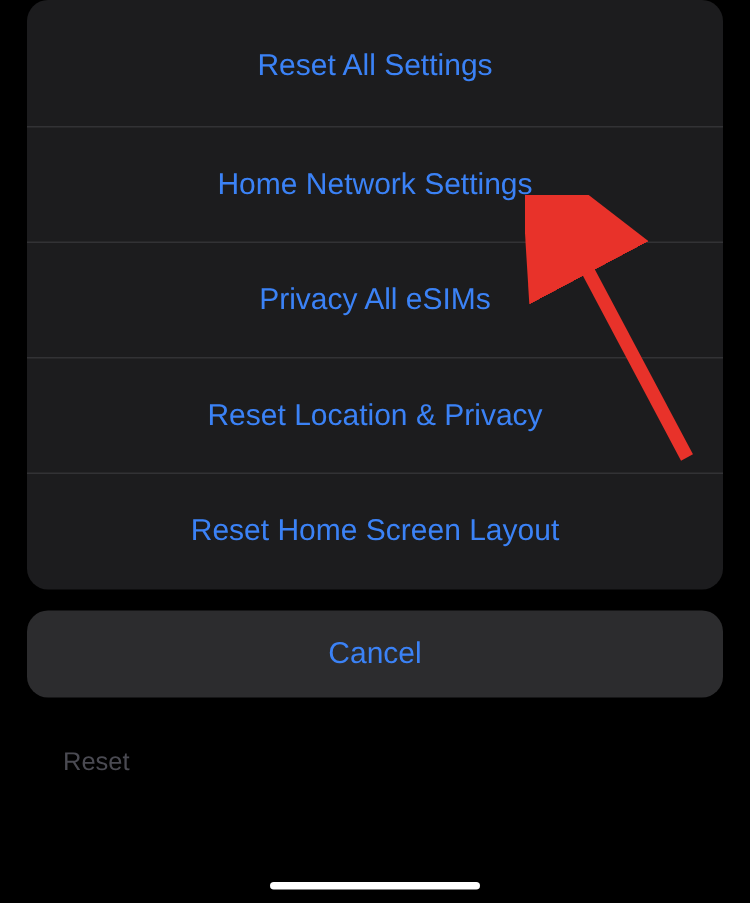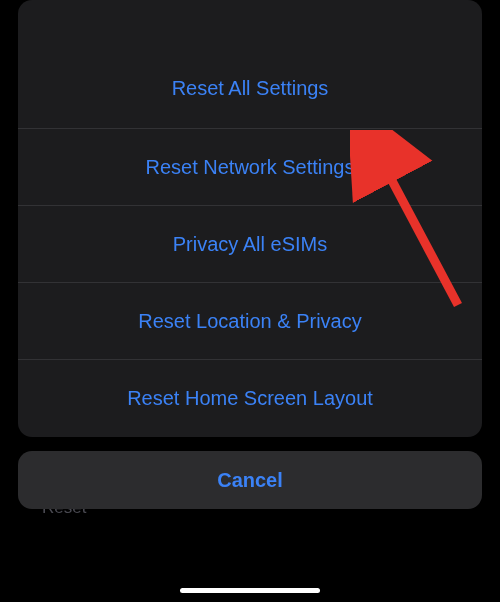--- a/index.html
+++ b/index.html
@@ -43,39 +43,38 @@
       font-size: 20px;
       color: #3b82f6;
       border-bottom: 1px solid rgba(84, 84, 88, 0.4);
       cursor: pointer;
       font-weight: 400;
     }
     .action-item:first-child {
       height: 85px;
       padding-bottom: 8px;
       align-items: flex-end;
-      margin-top: 44px;
     }
     .action-item:first-child span {
       padding-bottom: 20px;
     }
     .action-item:last-child {
       border-bottom: none;
     }
     .cancel-button {
       margin-top: 14px;
       height: 58px;
       border-radius: 14px;
       background: #2c2c2e;
       display: flex;
       align-items: center;
       justify-content: center;
       font-size: 20px;
       color: #3b82f6;
-      font-weight: 700;
+      font-weight: 400;
       cursor: pointer;
     }
     .home-indicator {
       position: absolute;
       bottom: 9px;
       left: 50%;
       transform: translateX(-50%);
       width: 140px;
       height: 5px;
       background: #fff;
@@ -95,21 +94,21 @@
 <body>
 
 <div class="backdrop-text">Reset</div>
 
 <div class="sheet-container">
   <div class="action-list">
     <div class="action-item">
       <span>Reset All Settings</span>
     </div>
     <div class="action-item">
-      <span>Reset Network Settings</span>
+      <span>Home Network Settings</span>
     </div>
     <div class="action-item">
       <span>Privacy All eSIMs</span>
     </div>
     <div class="action-item">
       <span>Reset Location &amp; Privacy</span>
     </div>
     <div class="action-item">
       <span>Reset Home Screen Layout</span>
     </div>

